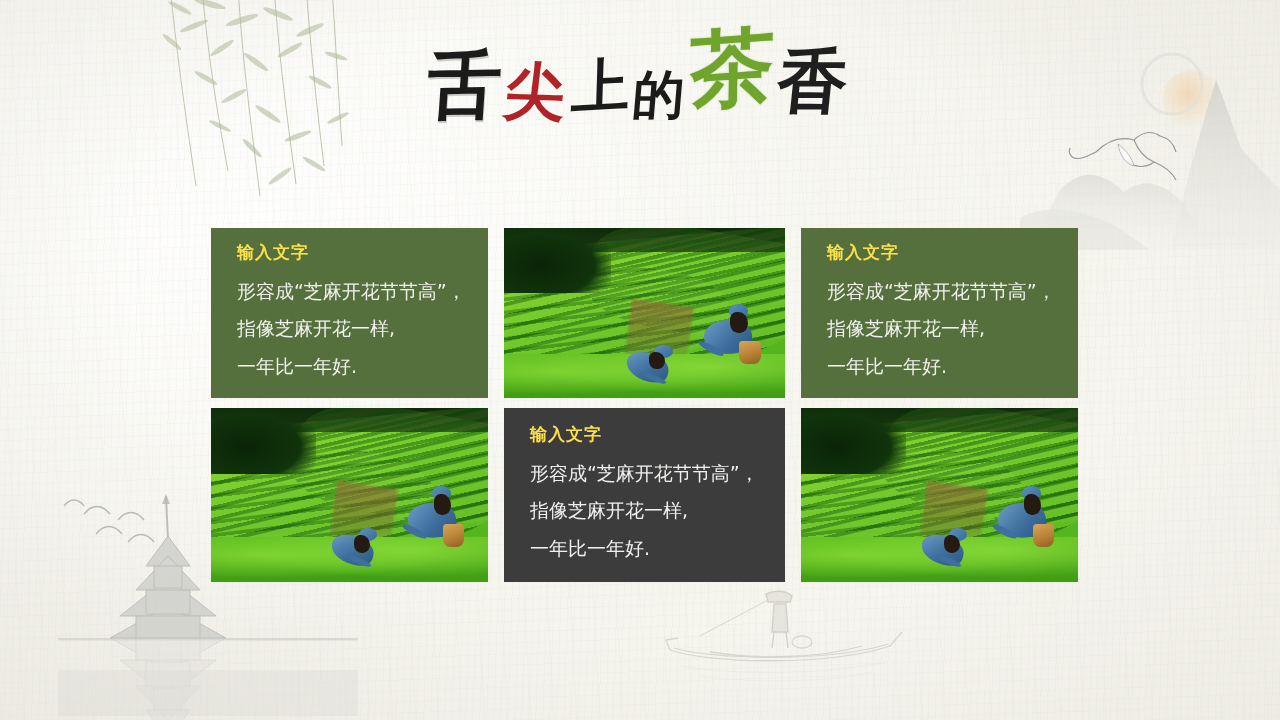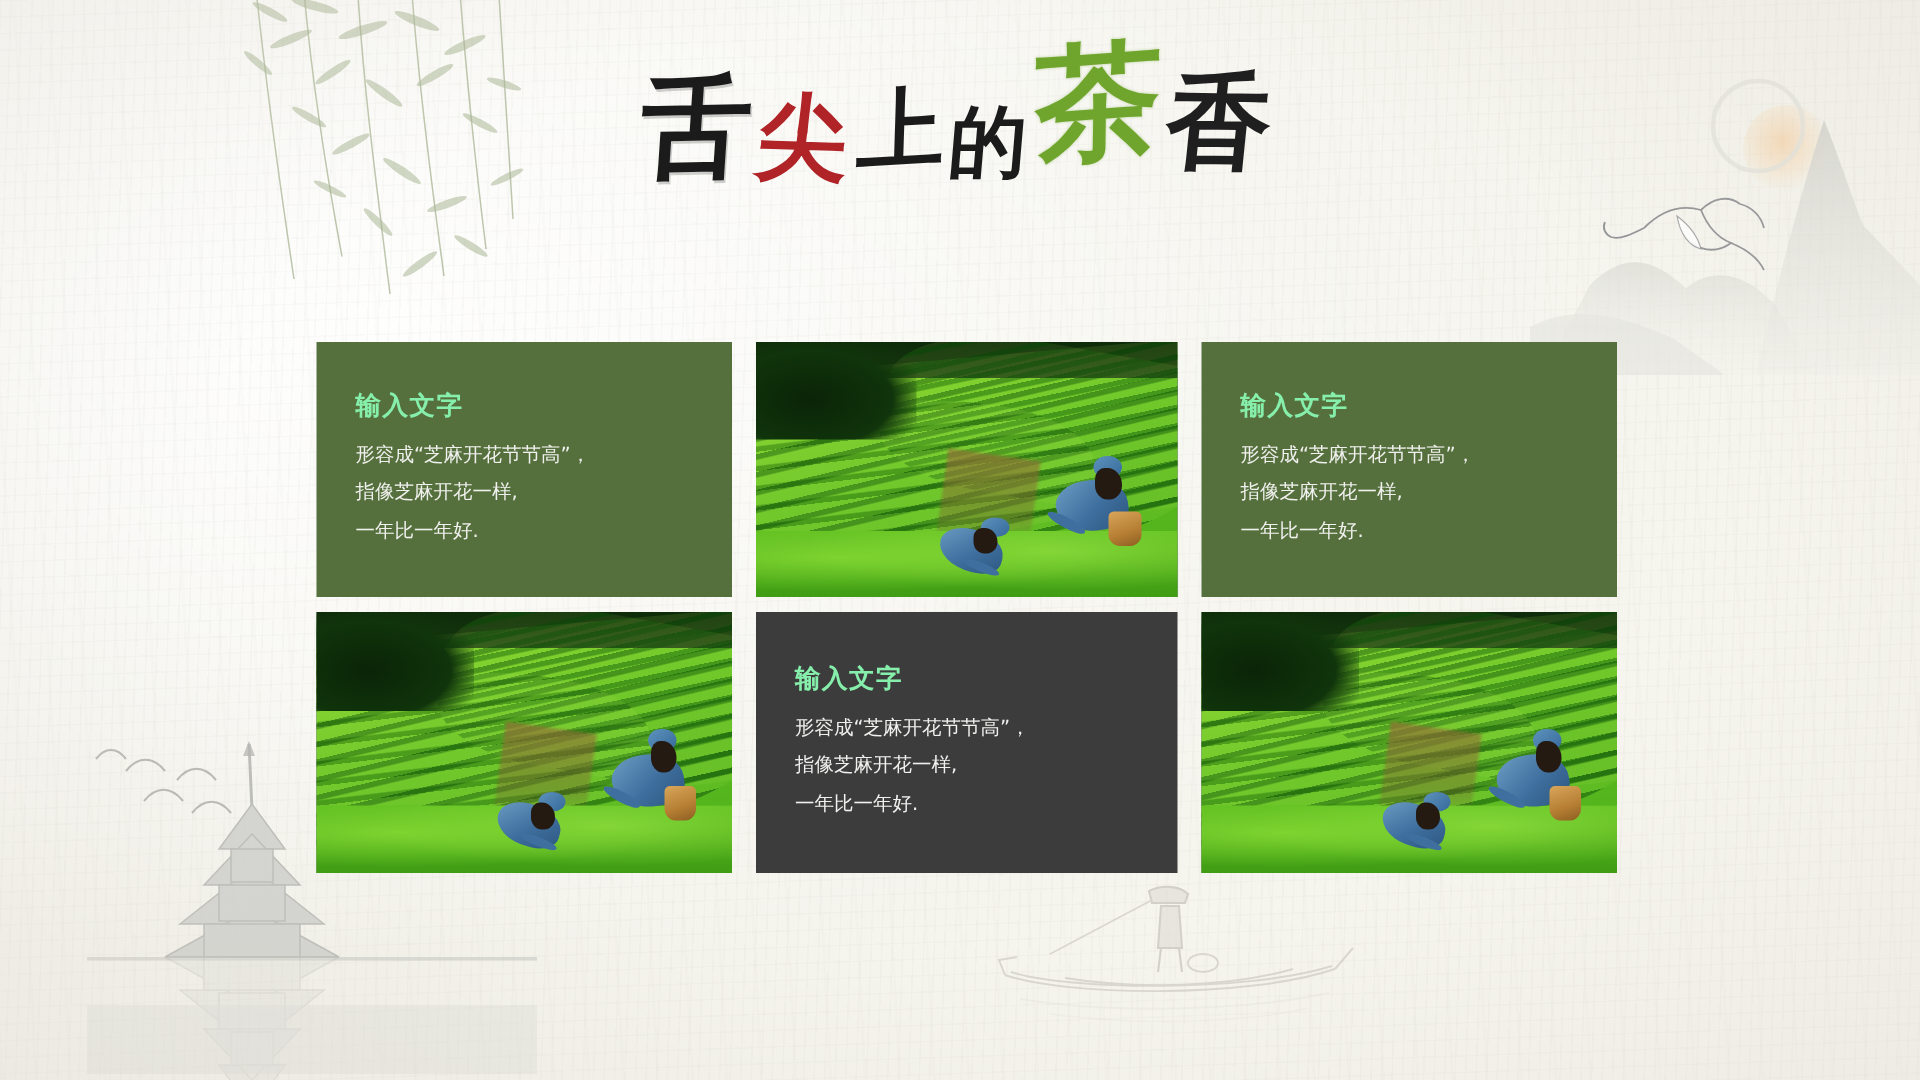--- a/index.html
+++ b/index.html
@@ -72,26 +72,26 @@
     column-gap:16px;row-gap:10px;
   }
   .card{
     position:relative;overflow:hidden;
     display:flex;flex-direction:column;justify-content:center;
     padding:0 0 0 26px;box-sizing:border-box;
   }
   .card-green{background:#55703c;}
   .card-dark{background:#3c3c3c;}
   .card-title{
-    color:#86efac;font-size:17px;font-weight:bold;
+    color:#fde047;font-size:17px;font-weight:bold;
     letter-spacing:1px;margin-bottom:9px;
     font-family:"DejaVu Sans","Liberation Sans",sans-serif;
   }
   .card-body{
-    color:#f0f0ee;font-size:13px;line-height:1.95;
+    color:#f0f0ee;font-size:19px;line-height:1.95;
     font-family:"DejaVu Sans","Liberation Sans",sans-serif;
     font-weight:400;
   }
   .card-body div{white-space:nowrap;}
 
   
   .photo{
     position:relative;overflow:hidden;background:#1d4a12;
   }
   .ph-sky{

